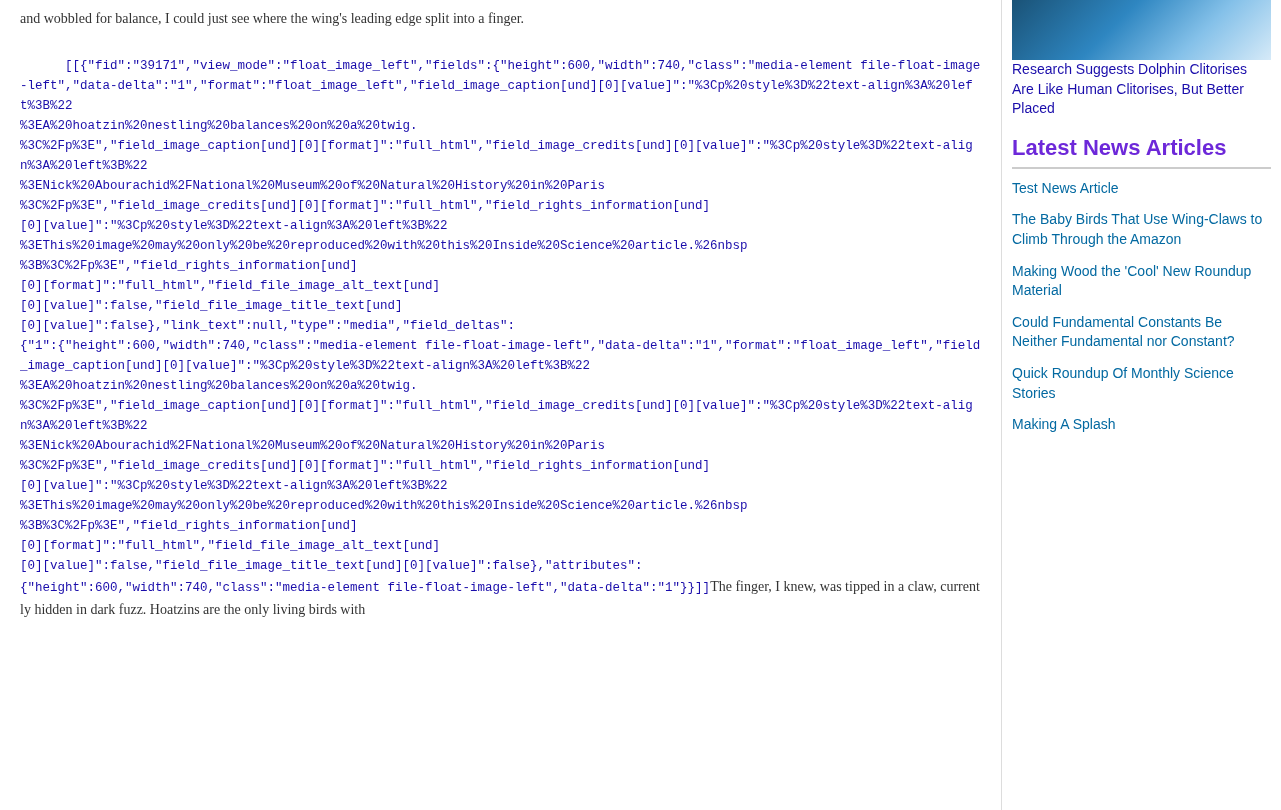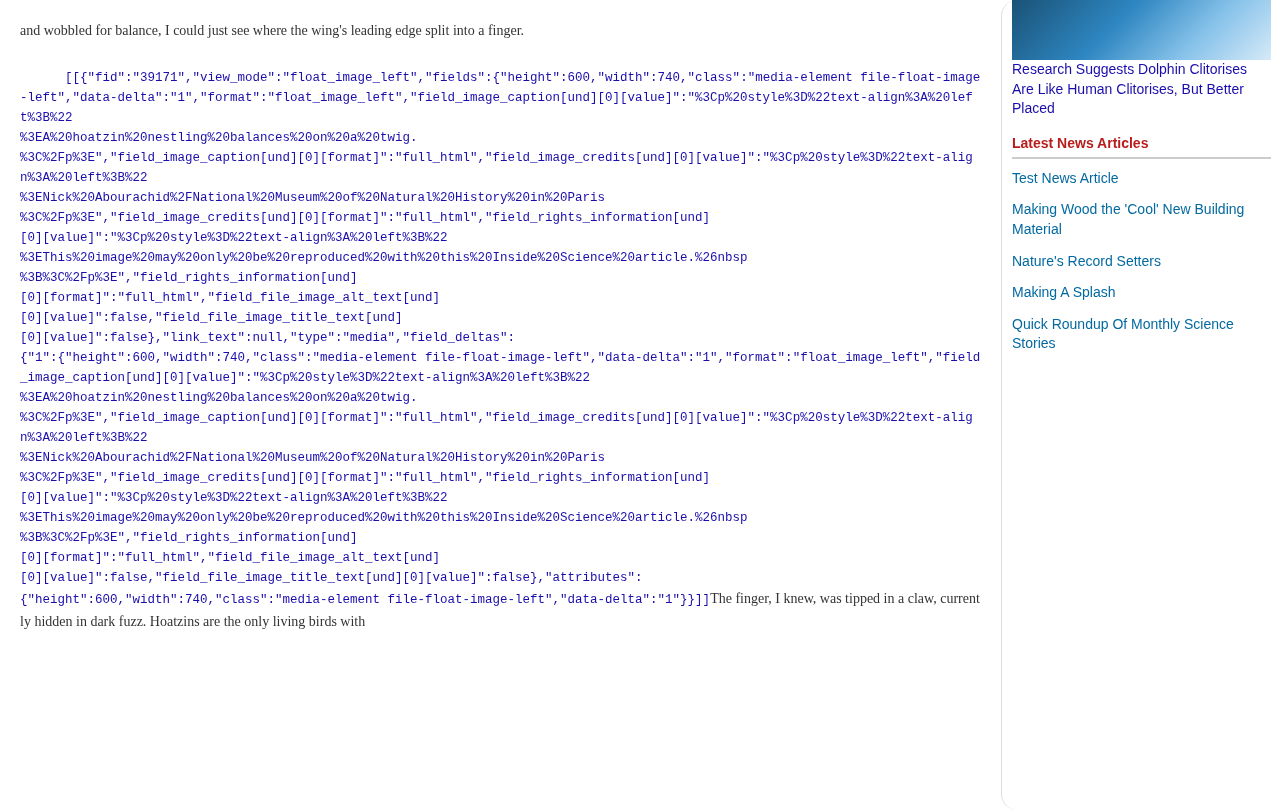--- a/index.html
+++ b/index.html
@@ -9,29 +9,28 @@
       color: #333;
       font-size: 14px;
     }
     .layout {
       display: flex;
       width: 1281px;
       min-height: 810px;
     }
     .main-content {
       flex: 1;
-      padding: 20px 20px;
+      padding: 8px 20px;
       overflow-x: auto;
     }
     .sidebar {
       width: 280px;
       min-width: 280px;
       border-left: 1px solid #ddd;
       padding: 0 10px 20px 10px;
-      border-radius: 16px;
     }
 
     
     .code-block {
       font-family: 'Courier New', Courier, monospace;
       font-size: 12.5px;
       color: #1a0dab;
       line-height: 1.6;
       word-break: break-all;
       white-space: pre-wrap;
@@ -61,23 +60,23 @@
     .sidebar-article-card {
       margin-bottom: 16px;
     }
     .sidebar-article-title {
       font-size: 14px;
       color: #1a0dab;
       line-height: 1.4;
       font-family: Arial, sans-serif;
     }
     .sidebar-section-title {
-      font-size: 14px;
+      font-size: 22px;
       font-weight: bold;
-      color: #b91c1c;
+      color: #6d28d9;
       font-family: Arial, sans-serif;
       margin: 16px 0 10px 0;
       border-bottom: 2px solid #ccc;
       padding-bottom: 6px;
     }
     .sidebar-news-item {
       margin-bottom: 12px;
     }
     .sidebar-news-link {
       font-size: 14px;
@@ -128,27 +127,30 @@
     <div class="sidebar-article-card">
       <div class="sidebar-article-title">Research Suggests Dolphin Clitorises Are Like Human Clitorises, But Better Placed</div>
     </div>
 
     <div class="sidebar-section-title">Latest News Articles</div>
 
     <div class="sidebar-news-item">
       <div class="sidebar-news-link">Test News Article</div>
     </div>
     <div class="sidebar-news-item">
-      <div class="sidebar-news-link">Making Wood the 'Cool' New Building Material</div>
+      <div class="sidebar-news-link">The Baby Birds That Use Wing-Claws to Climb Through the Amazon</div>
+    </div>
+    <div class="sidebar-news-item">
+      <div class="sidebar-news-link">Making Wood the 'Cool' New Roundup Material</div>
+    </div>
+    <div class="sidebar-news-item">
+      <div class="sidebar-news-link">Could Fundamental Constants Be Neither Fundamental nor Constant?</div>
     </div>
 
 
     <div class="sidebar-news-item">
-      <div class="sidebar-news-link">Nature's Record Setters</div>
+      <div class="sidebar-news-link">Quick Roundup Of Monthly Science Stories</div>
     </div>
     <div class="sidebar-news-item">
       <div class="sidebar-news-link">Making A Splash</div>
-    </div>
-    <div class="sidebar-news-item">
-      <div class="sidebar-news-link">Quick Roundup Of Monthly Science Stories</div>
     </div>
   </div>
 </div>
 
 </body></html>

